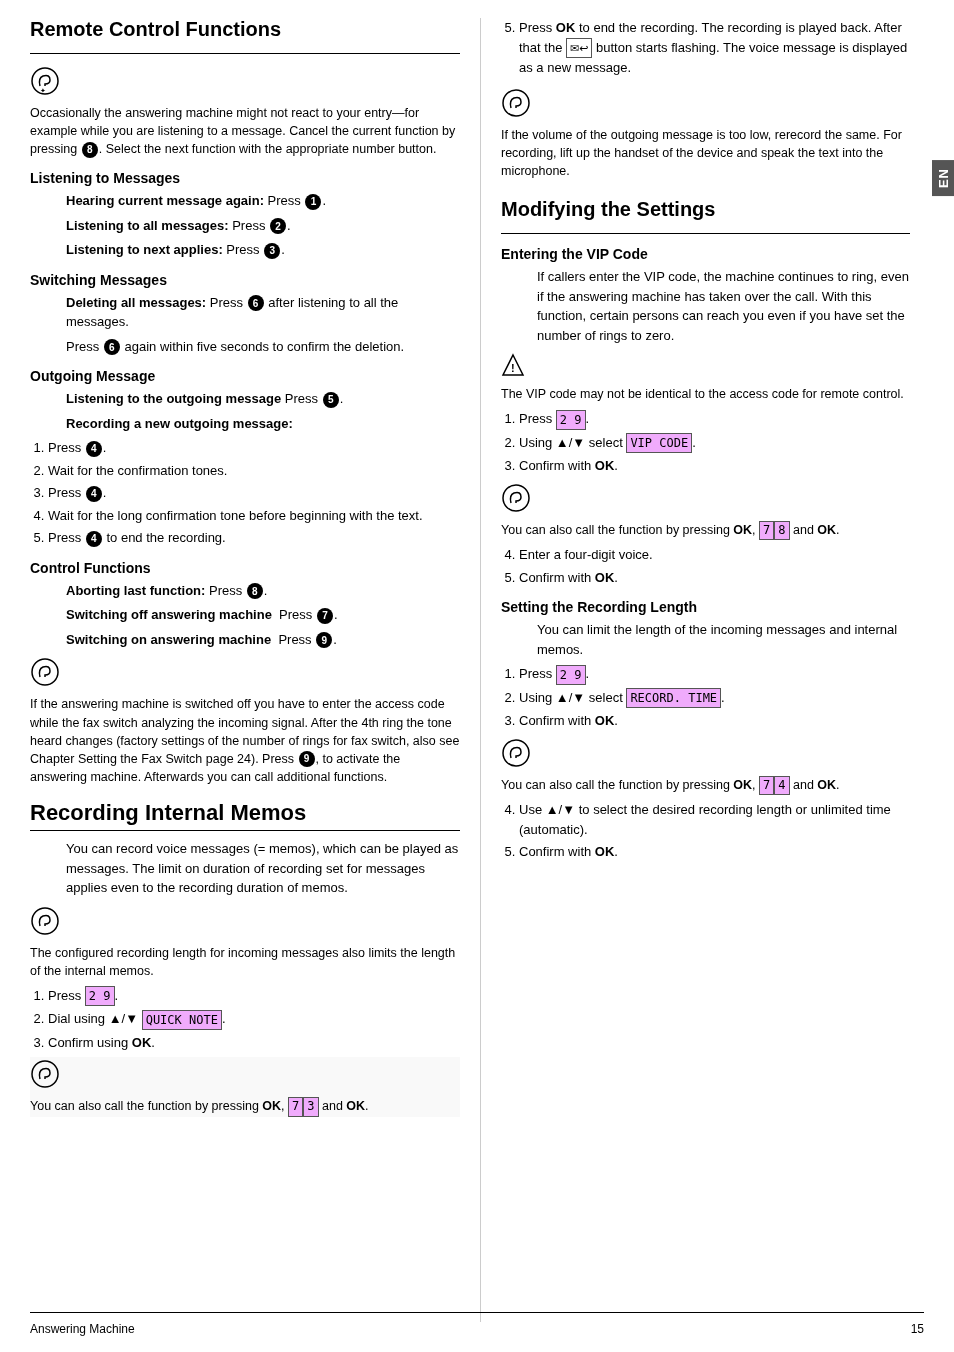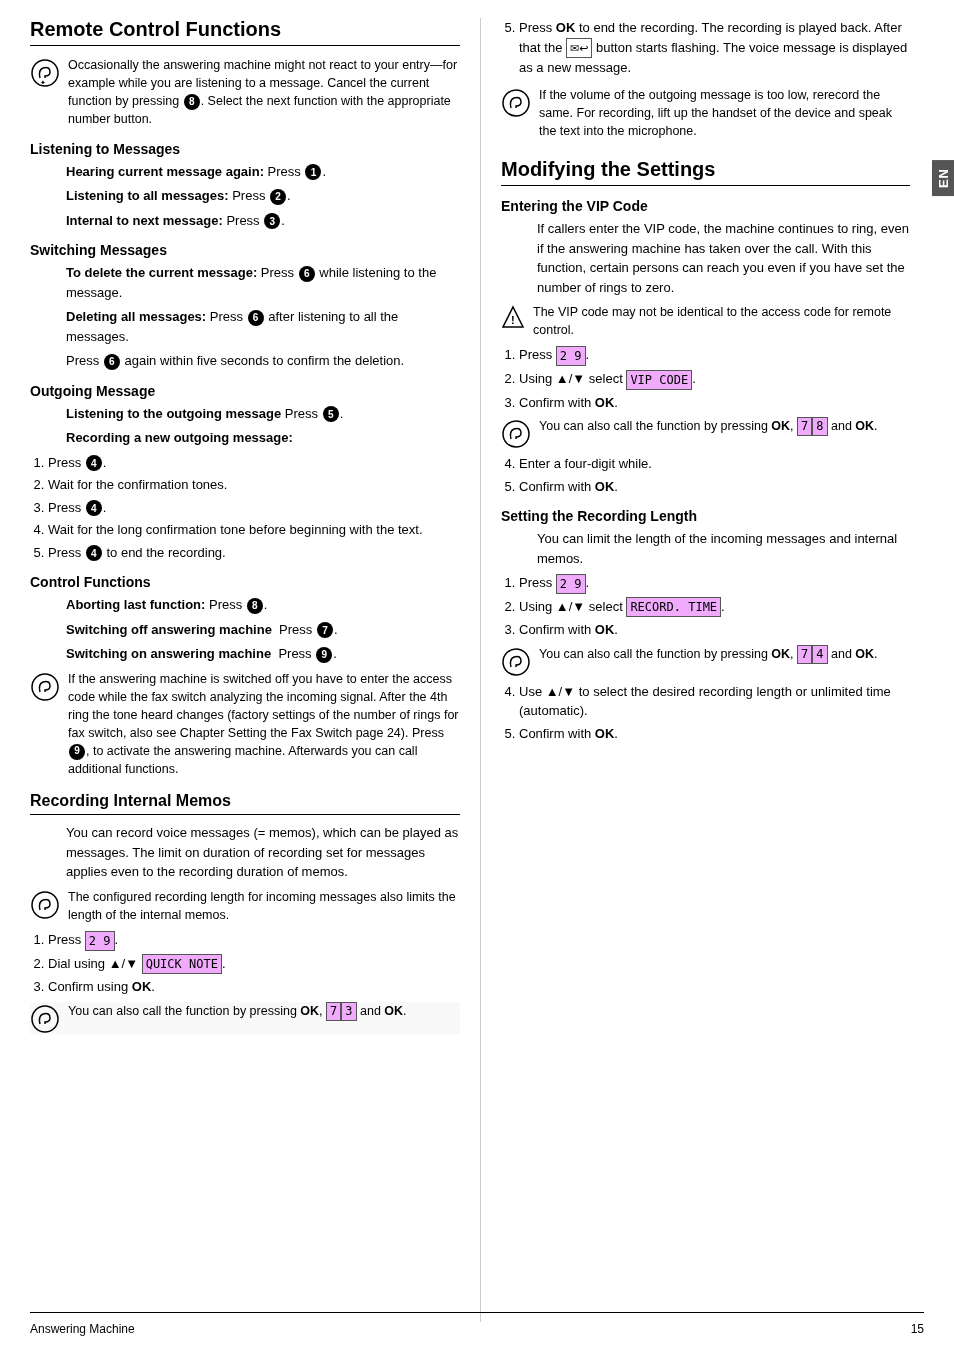--- a/index.html
+++ b/index.html
@@ -48,47 +48,48 @@
       flex: 1;
       max-width: 430px;
       border-left: 1px solid #ccc;
       padding-left: 20px;
     }
     h1 {
       font-size: 20px;
       font-weight: bold;
       margin-bottom: 10px;
       border-bottom: 1px solid #000;
-      padding-bottom: 4px;
+      padding-bottom: 12px;
     }
     h2 {
       font-size: 14px;
       font-weight: bold;
       margin-top: 12px;
       margin-bottom: 5px;
     }
     h3 {
-      font-size: 16px;
+      font-size: 22px;
       font-weight: bold;
       margin-top: 14px;
       margin-bottom: 8px;
       border-bottom: 1px solid #000;
       padding-bottom: 4px;
     }
     p {
       margin-bottom: 5px;
       line-height: 1.5;
       padding-left: 36px;
     }
     .note-box {
       display: flex;
       align-items: flex-start;
       gap: 8px;
       margin: 6px 0;
       line-height: 1.45;
+      flex-direction: column;
     }
     .note-icon {
       flex-shrink: 0;
       width: 30px;
       height: 30px;
       margin-top: 2px;
     }
     .warn-icon {
       flex-shrink: 0;
       width: 24px;
@@ -174,27 +175,24 @@
       </div>
 
       <h2>Listening to Messages</h2>
       <p>
         <span class="bold">Hearing current message again:</span> Press <span class="num-circle">1</span>.
       </p>
       <p>
         <span class="bold">Listening to all messages:</span> Press <span class="num-circle">2</span>.
       </p>
       <p>
-        <span class="bold">Internal to next message:</span> Press <span class="num-circle">3</span>.
+        <span class="bold">Listening to next applies:</span> Press <span class="num-circle">3</span>.
       </p>
 
       <h2>Switching Messages</h2>
-      <p>
-        <span class="bold">To delete the current message:</span> Press <span class="num-circle">6</span> while listening to the message.
-      </p>
       <p>
         <span class="bold">Deleting all messages:</span> Press <span class="num-circle">6</span> after listening to all the messages.
       </p>
       <p>
         Press <span class="num-circle">6</span> again within five seconds to confirm the deletion.
       </p>
 
       <h2>Outgoing Message</h2>
       <p>
         <span class="bold">Listening to the outgoing message</span> Press <span class="num-circle">5</span>.
@@ -312,21 +310,21 @@
           <circle cx="15" cy="15" r="13" fill="none" stroke="#000" stroke-width="1.5"></circle>
           <path d="M10 20 Q8 12 13 10 Q20 8 20 14 Q20 18 15 18 L15 20" fill="none" stroke="#000" stroke-width="1.5"></path>
         </svg>
         <span class="sub-note-text">
           You can also call the function by pressing <strong>OK</strong>,
           <span class="kbd">7</span><span class="kbd">8</span> and <strong>OK</strong>.
         </span>
       </div>
 
       <ol start="4">
-        <li>Enter a four-digit while.</li>
+        <li>Enter a four-digit voice.</li>
         <li>Confirm with <strong>OK</strong>.</li>
       </ol>
 
       <h2>Setting the Recording Length</h2>
       <p>
         You can limit the length of the incoming messages and internal memos.
       </p>
 
       <ol>
         <li>Press <span class="kbd">2 9</span>.</li>

